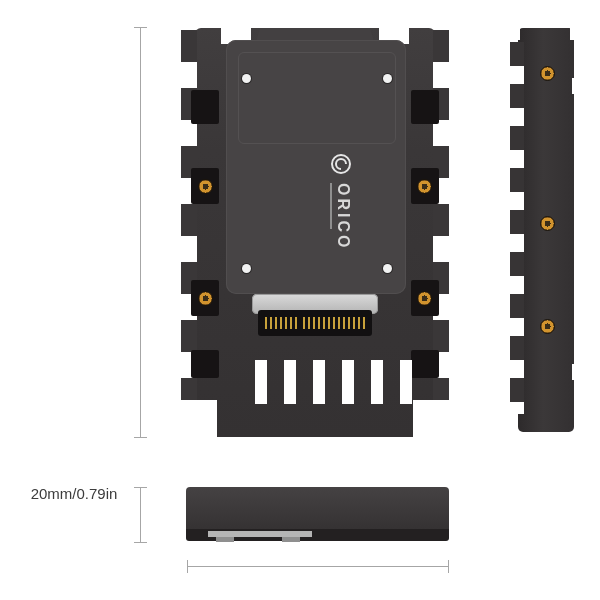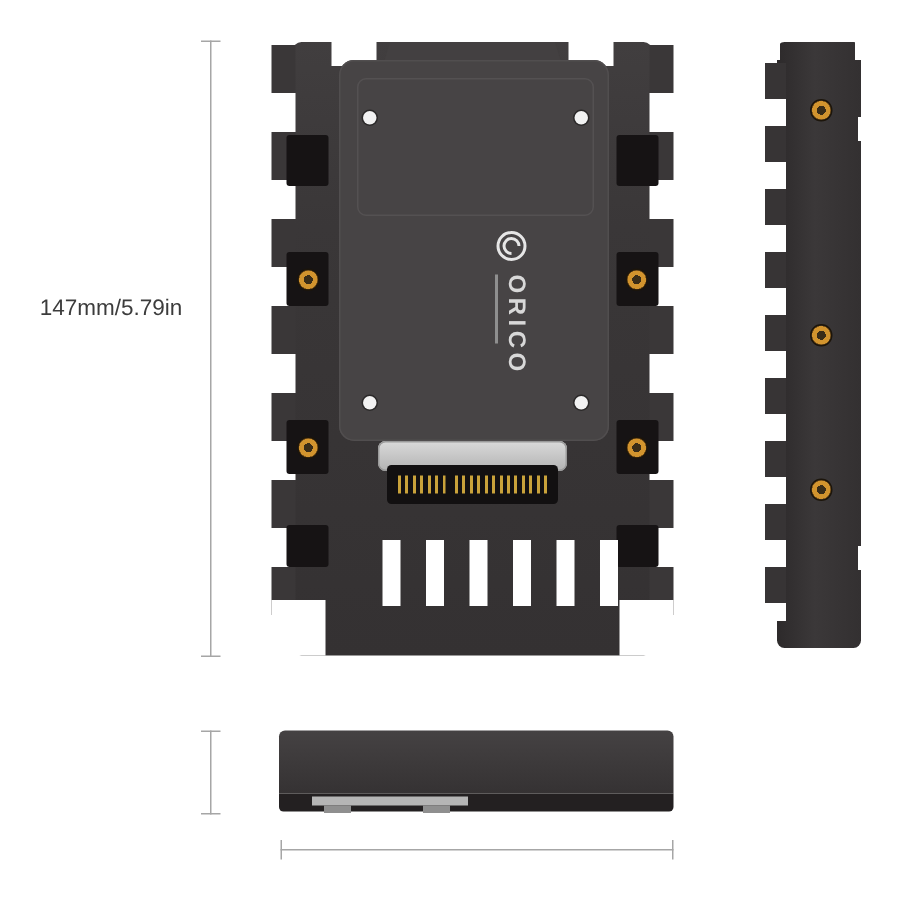--- a/index.html
+++ b/index.html
@@ -130,23 +130,23 @@
     <div class="abs bottom-slab"></div>
     <div class="abs bottom-rail"></div>
     <div class="abs bottom-connector"></div>
     <div class="abs bottom-tab" style="left:30px;"></div>
     <div class="abs bottom-tab" style="left:96px;"></div>
   </div>
 
   <div class="abs dim-line" style="left:140px;top:27px;width:1px;height:411px;"></div>
   <div class="abs dim-line" style="left:134px;top:27px;width:13px;height:1px;"></div>
   <div class="abs dim-line" style="left:134px;top:437px;width:13px;height:1px;"></div>
-  <div class="abs dim-label" style="left:16px;top:197px;width:116px;">147mm/5.79in</div>
 
   <div class="abs dim-line" style="left:140px;top:487px;width:1px;height:56px;"></div>
   <div class="abs dim-line" style="left:134px;top:487px;width:13px;height:1px;"></div>
   <div class="abs dim-line" style="left:134px;top:542px;width:13px;height:1px;"></div>
+  <div class="abs dim-label" style="left:16px;top:485px;width:116px;">20mm/0.79in</div>
 
   <div class="abs dim-line" style="left:187px;top:566px;width:262px;height:1px;"></div>
   <div class="abs dim-line" style="left:187px;top:560px;width:1px;height:13px;"></div>
   <div class="abs dim-line" style="left:448px;top:560px;width:1px;height:13px;"></div>
 
 </div>
 
 </body></html>

